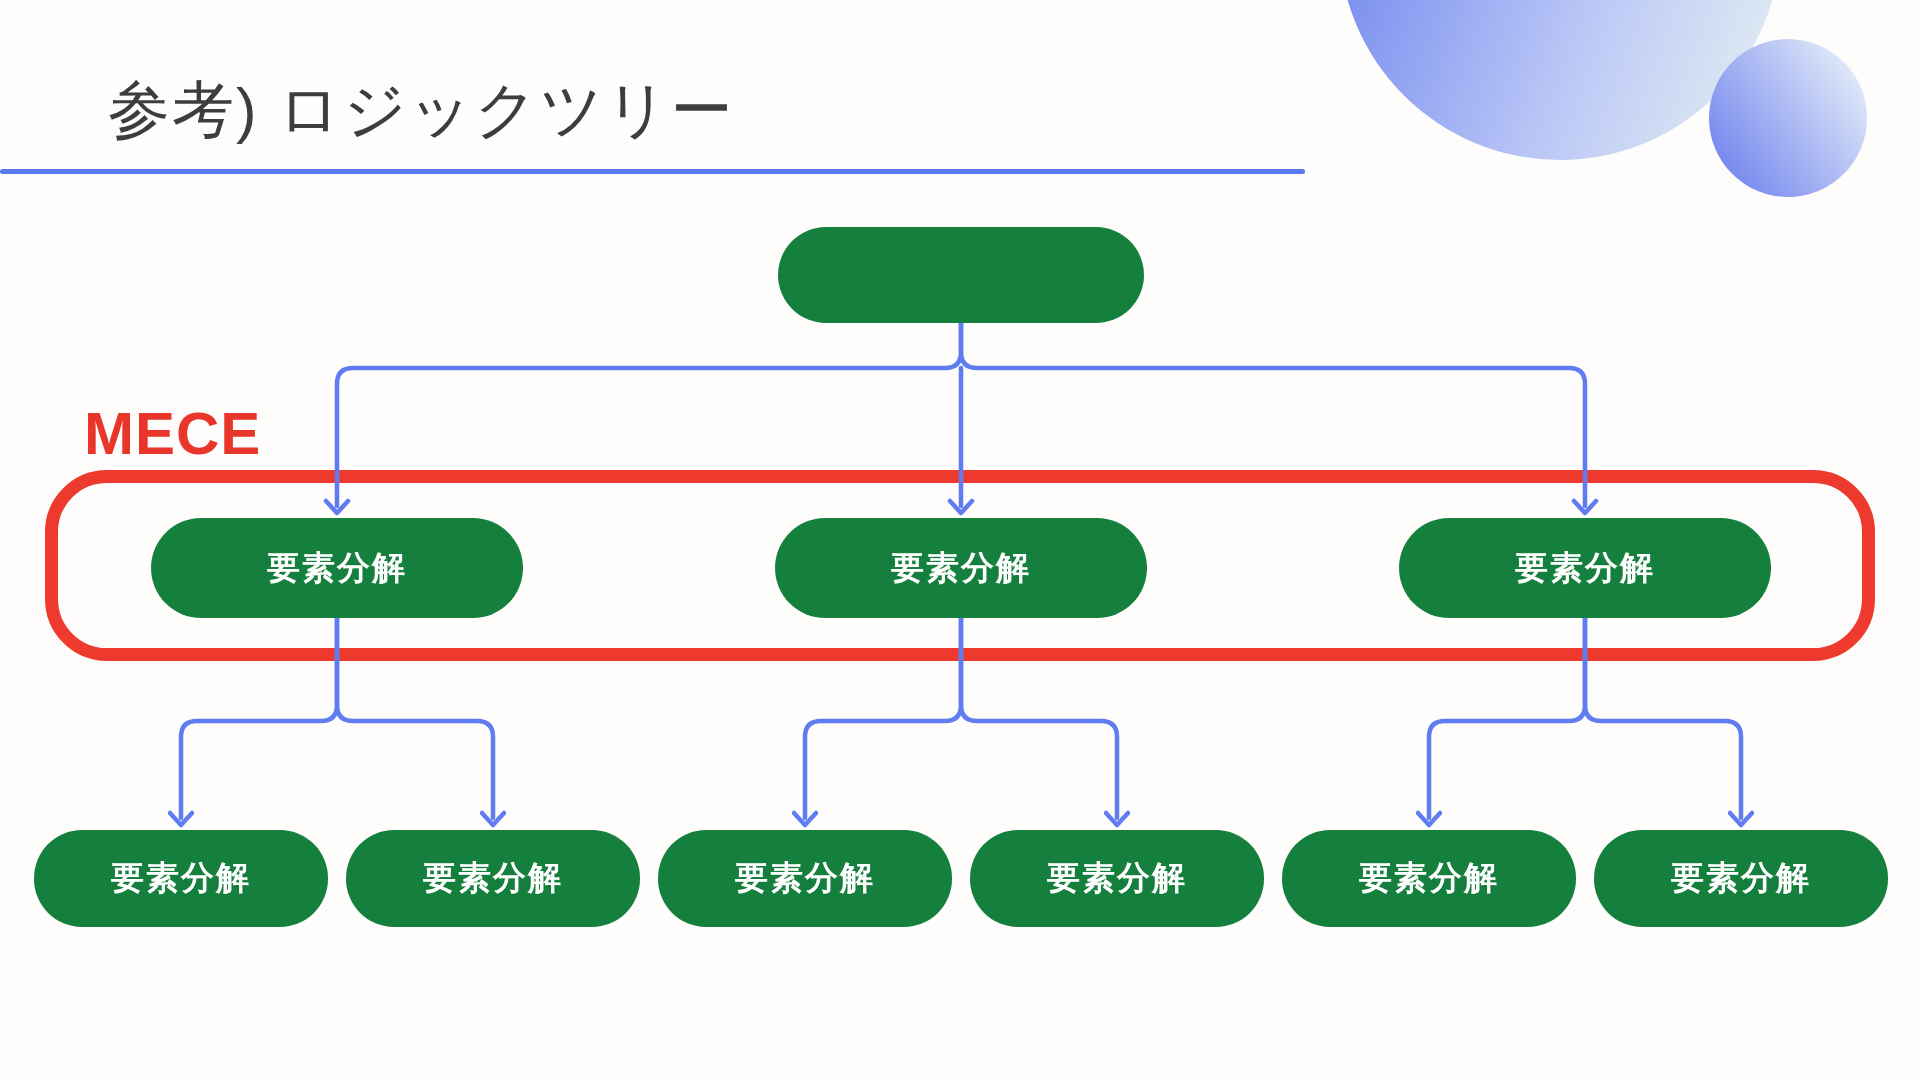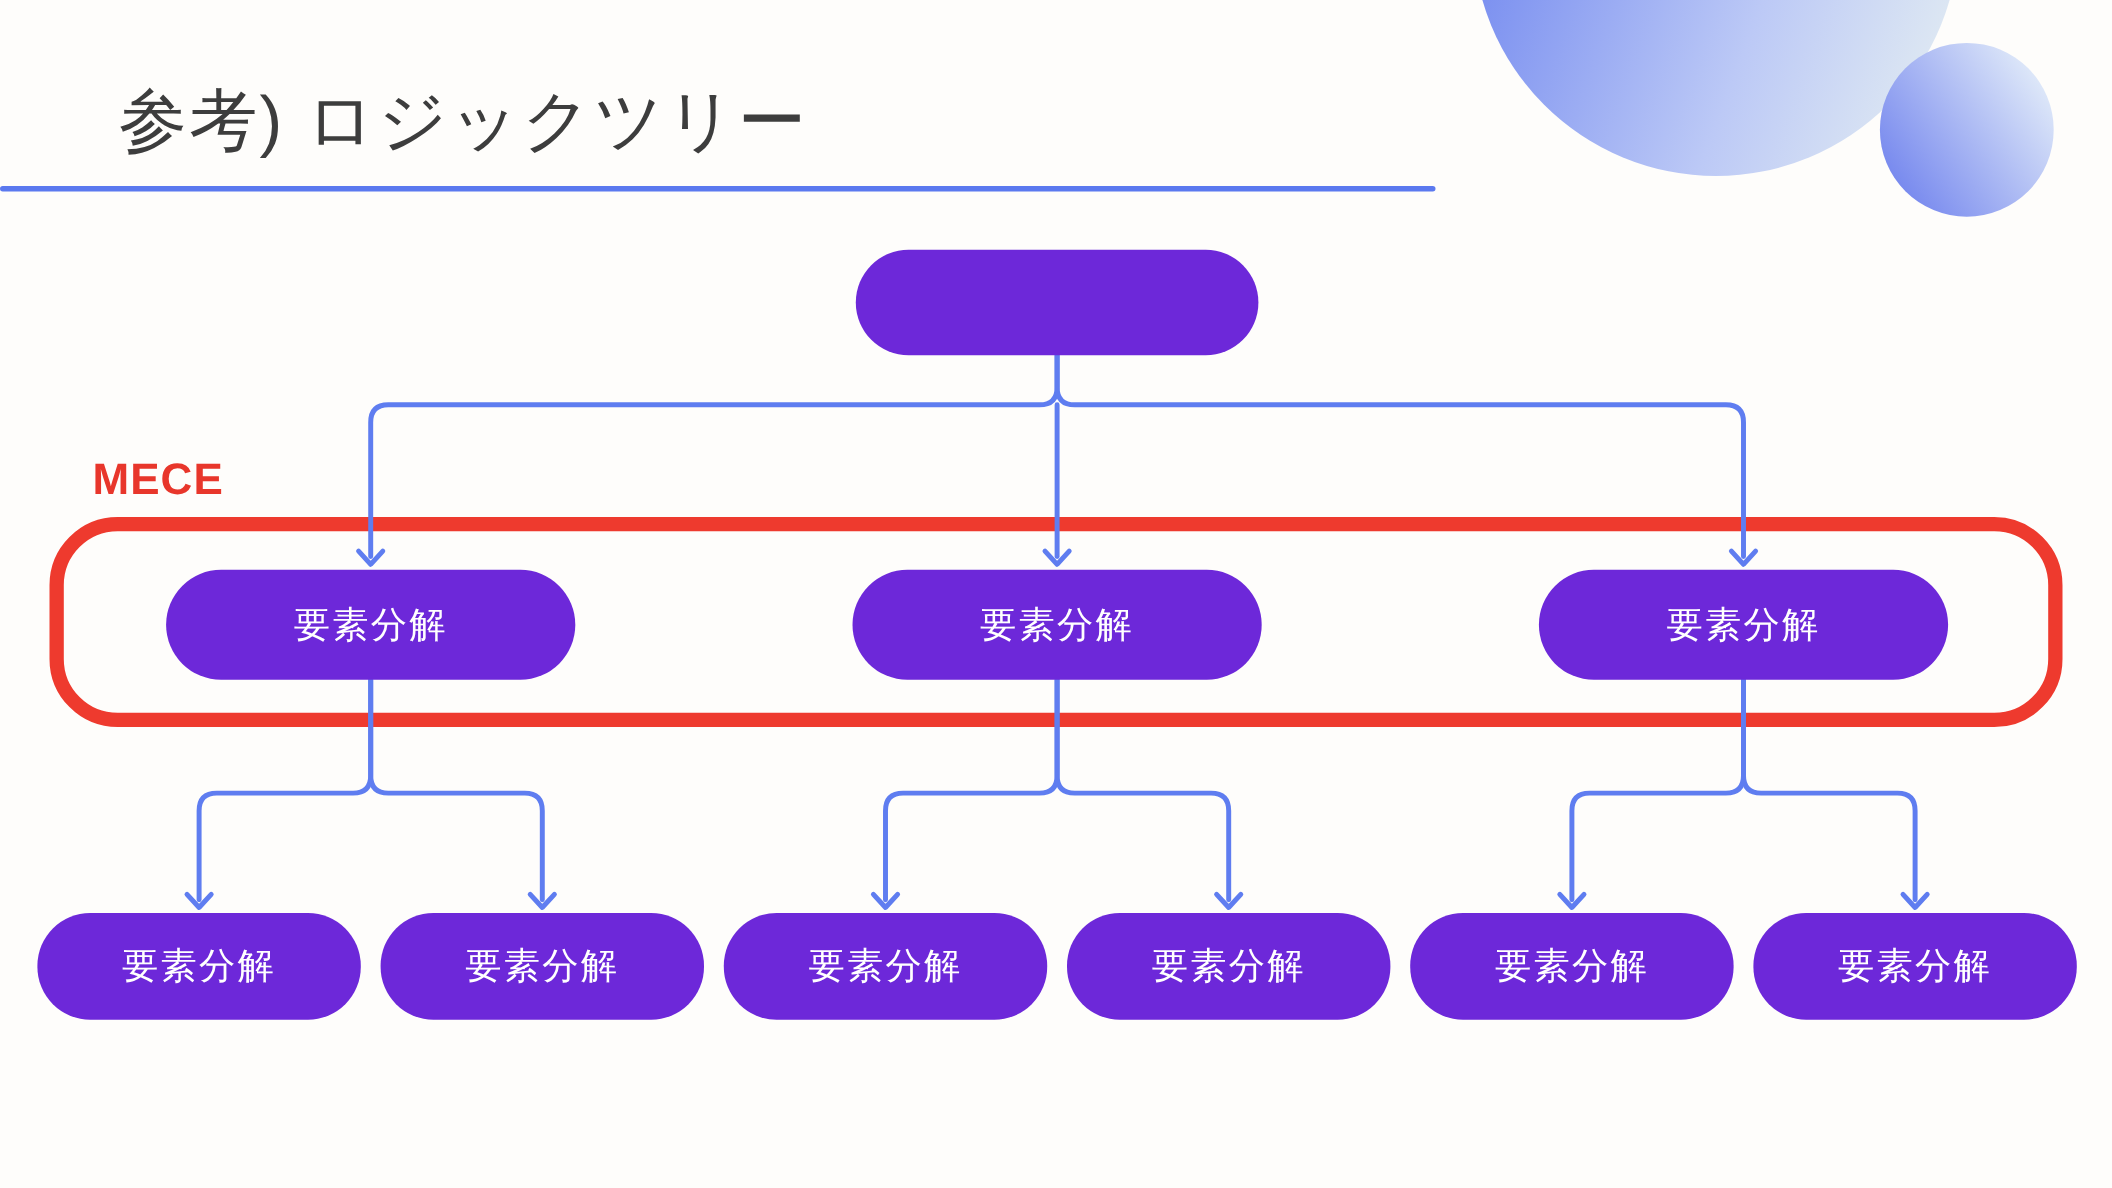--- a/index.html
+++ b/index.html
@@ -20,42 +20,42 @@
     font-size:62px;font-weight:400;color:#3d3d3d;
     letter-spacing:2px;white-space:nowrap;
   }
   .title-underline{
     position:absolute;left:0;top:169px;width:1305px;height:5px;
     background:#5b79ef;border-radius:3px;
   }
 
   
   .mece-label{
-    position:absolute;left:84px;top:414px;
-    font-size:40px;font-weight:800;color:#e8362b;
+    position:absolute;left:84px;top:399px;
+    font-size:60px;font-weight:800;color:#e8362b;
     letter-spacing:1px;
   }
   .mece-frame{
     position:absolute;left:45px;top:470px;
     width:1830px;height:191px;
     box-sizing:border-box;
     border:13px solid #ee3a2e;border-radius:62px;
     background:transparent;
   }
 
   
   .connectors{position:absolute;top:0;left:0;width:1920px;height:1080px;}
   .connectors path{fill:none;stroke:#5f7df0;stroke-width:4.5;stroke-linecap:round;stroke-linejoin:round;}
 
   
   .node{
     position:absolute;
-    background:#6d28d9;
+    background:#15803d;
     display:flex;align-items:center;justify-content:center;
-    color:#ffffff;font-weight:400;font-size:33px;letter-spacing:2px;
+    color:#ffffff;font-weight:700;font-size:33px;letter-spacing:2px;
   }
   .node-root{left:778px;top:227px;width:366px;height:96px;border-radius:48px;}
   .node-mid{top:518px;width:372px;height:100px;border-radius:50px;}
   .node-mid.m0{left:151px;}
   .node-mid.m1{left:775px;}
   .node-mid.m2{left:1399px;}
   .node-leaf{top:830px;width:294px;height:97px;border-radius:48px;}
   .node-leaf.l0{left:34px;}
   .node-leaf.l1{left:346px;}
   .node-leaf.l2{left:658px;}

